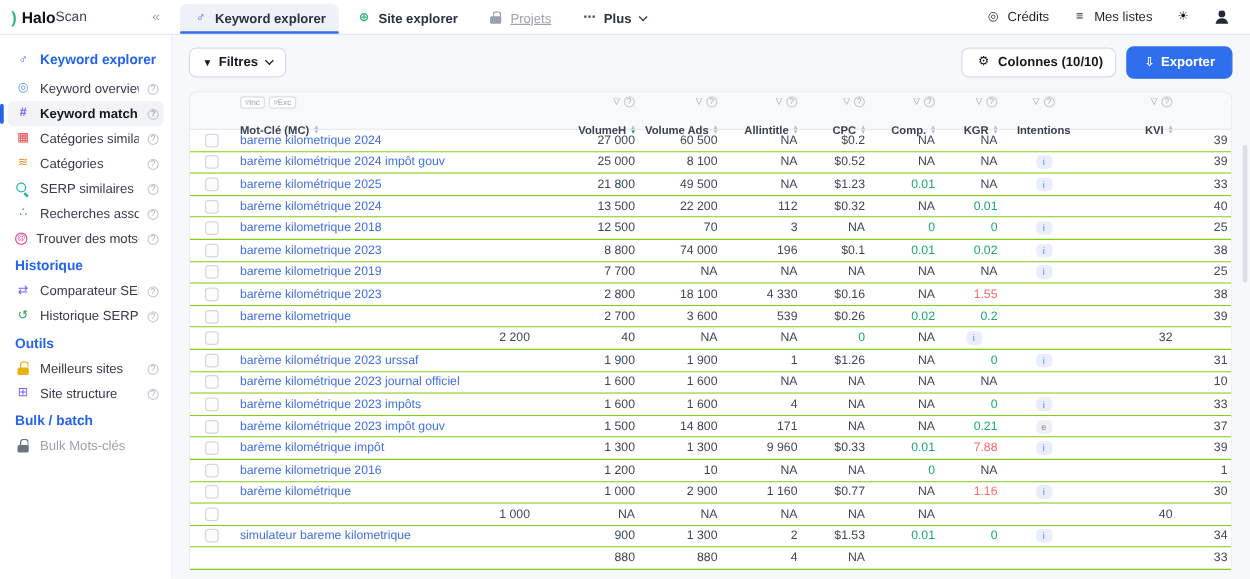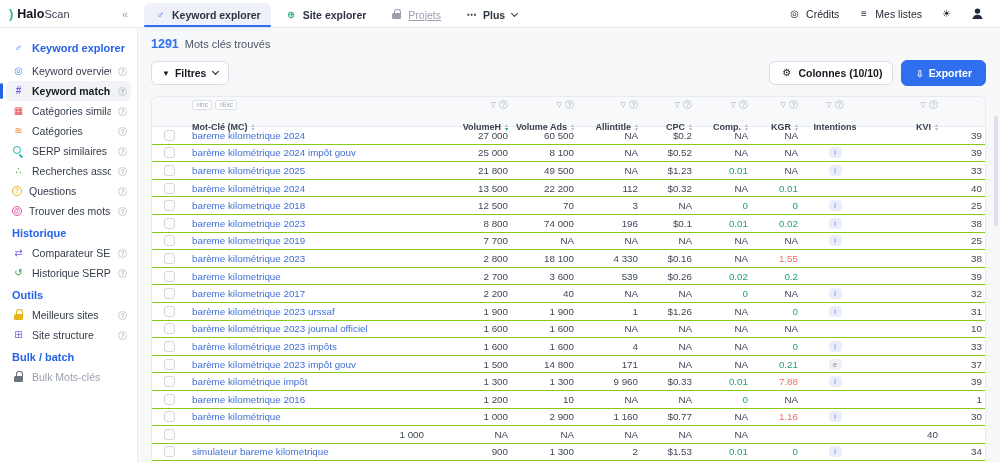--- a/index.html
+++ b/index.html
@@ -176,25 +176,20 @@
         <span class="ic ic-magnifier" style="color:#1fb6a6"></span>
         <span class="sb-label">SERP similaires</span>
         <span class="help-ic">?</span>
       </div>
       <div class="sb-item">
         <span class="ic" style="color:#2da44e">∴</span>
         <span class="sb-label">Recherches associées</span>
         <span class="help-ic">?</span>
       </div>
       <div class="sb-item">
-        <span class="ic ic-circle" style="color:#e7b416">?</span>
-        <span class="sb-label">Questions</span>
-        <span class="help-ic">?</span>
-      </div>
-      <div class="sb-item">
         <span class="ic ic-circle" style="color:#e0569f">@</span>
         <span class="sb-label">Trouver des mots-clés</span>
         <span class="help-ic">?</span>
       </div>
       <div class="sb-section">Historique</div>
       <div class="sb-item">
         <span class="ic" style="color:#7c5cf0">⇄</span>
         <span class="sb-label">Comparateur SERP</span>
         <span class="help-ic">?</span>
       </div>
@@ -215,24 +210,20 @@
         <span class="help-ic">?</span>
       </div>
       <div class="sb-section">Bulk / batch</div>
       <div class="sb-item disabled">
         <span class="ic ic-lock" style="color:#6b7280"></span>
         <span class="sb-label">Bulk Mots-clés</span>
       </div>
     </aside>
 
   <main class="main">
-    <div class="count-row">
-      <span class="count">1291</span>
-      <span class="count-label">Mots clés trouvés</span>
-    </div>
 
     <div class="toolbar">
       <button class="btn">
         <span class="f-ic">▼</span>
         <span>Filtres</span>
         <span class="chev"></span>
       </button>
       <div class="toolbar-right">
         <button class="btn">
           <span class="ic">⚙</span>
@@ -559,23 +550,20 @@
               <span class="pos">0.2</span>
             </div>
             <div class="td al-center"></div>
             <div class="td al-center"></div>
             <div class="td al-right">39</div>
           </div>
           <div class="tr">
             <div class="td td-cb">
               <span class="cb"></span>
             </div>
-            <div class="td">
-              <a class="kw">bareme kilometrique 2017</a>
-            </div>
             <div class="td al-right">2 200</div>
             <div class="td al-right">40</div>
             <div class="td al-right">NA</div>
             <div class="td al-right">NA</div>
             <div class="td al-right">
               <span class="pos">0</span>
             </div>
             <div class="td al-right">
               <span class="na">NA</span>
             </div>

